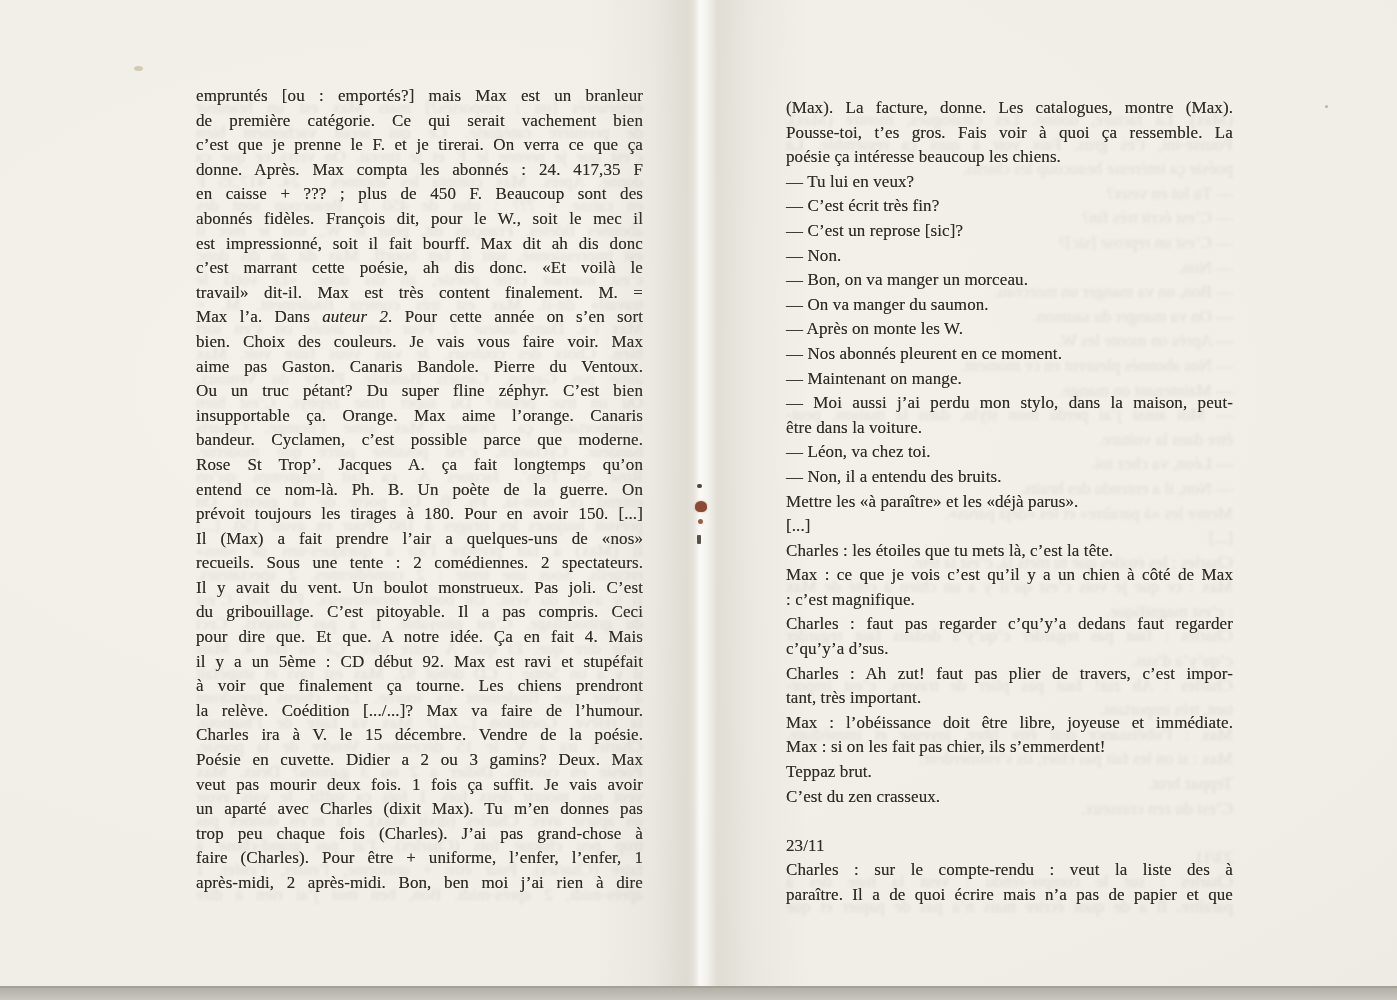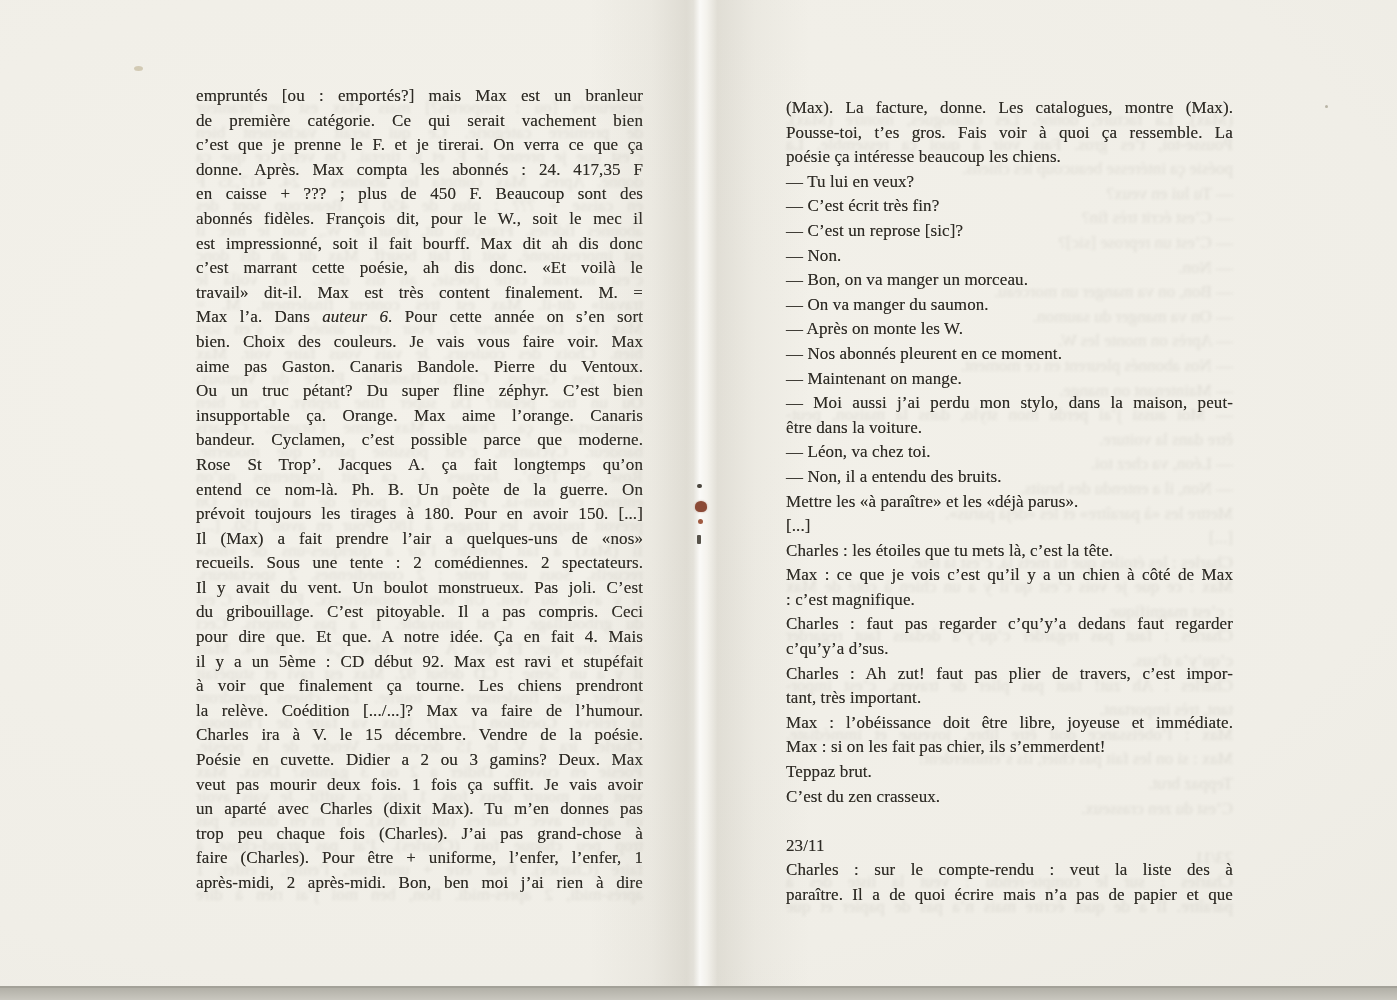--- a/index.html
+++ b/index.html
@@ -117,21 +117,21 @@
   <div class="page-text left-pos">
       <div class="line just">empruntés [ou : emportés?] mais Max est un branleur</div>
       <div class="line just">de première catégorie. Ce qui serait vachement bien</div>
       <div class="line just">c’est que je prenne le F. et je tirerai. On verra ce que ça</div>
       <div class="line just">donne. Après. Max compta les abonnés : 24. 417,35 F</div>
       <div class="line just">en caisse + ??? ; plus de 450 F. Beaucoup sont des</div>
       <div class="line just">abonnés fidèles. François dit, pour le W., soit le mec il</div>
       <div class="line just">est impressionné, soit il fait bourff. Max dit ah dis donc</div>
       <div class="line just">c’est marrant cette poésie, ah dis donc. «Et voilà le</div>
       <div class="line just">travail» dit-il. Max est très content finalement. M. =</div>
-      <div class="line just">Max l’a. Dans <i>auteur 6</i>. Pour cette année on s’en sort</div>
+      <div class="line just">Max l’a. Dans <i>auteur 2</i>. Pour cette année on s’en sort</div>
       <div class="line just">bien. Choix des couleurs. Je vais vous faire voir. Max</div>
       <div class="line just">aime pas Gaston. Canaris Bandole. Pierre du Ventoux.</div>
       <div class="line just">Ou un truc pétant? Du super fline zéphyr. C’est bien</div>
       <div class="line just">insupportable ça. Orange. Max aime l’orange. Canaris</div>
       <div class="line just">bandeur. Cyclamen, c’est possible parce que moderne.</div>
       <div class="line just">Rose St Trop’. Jacques A. ça fait longtemps qu’on</div>
       <div class="line just">entend ce nom-là. Ph. B. Un poète de la guerre. On</div>
       <div class="line just">prévoit toujours les tirages à 180. Pour en avoir 150. [...]</div>
       <div class="line just">Il (Max) a fait prendre l’air a quelques-uns de «nos»</div>
       <div class="line just">recueils. Sous une tente : 2 comédiennes. 2 spectateurs.</div>

